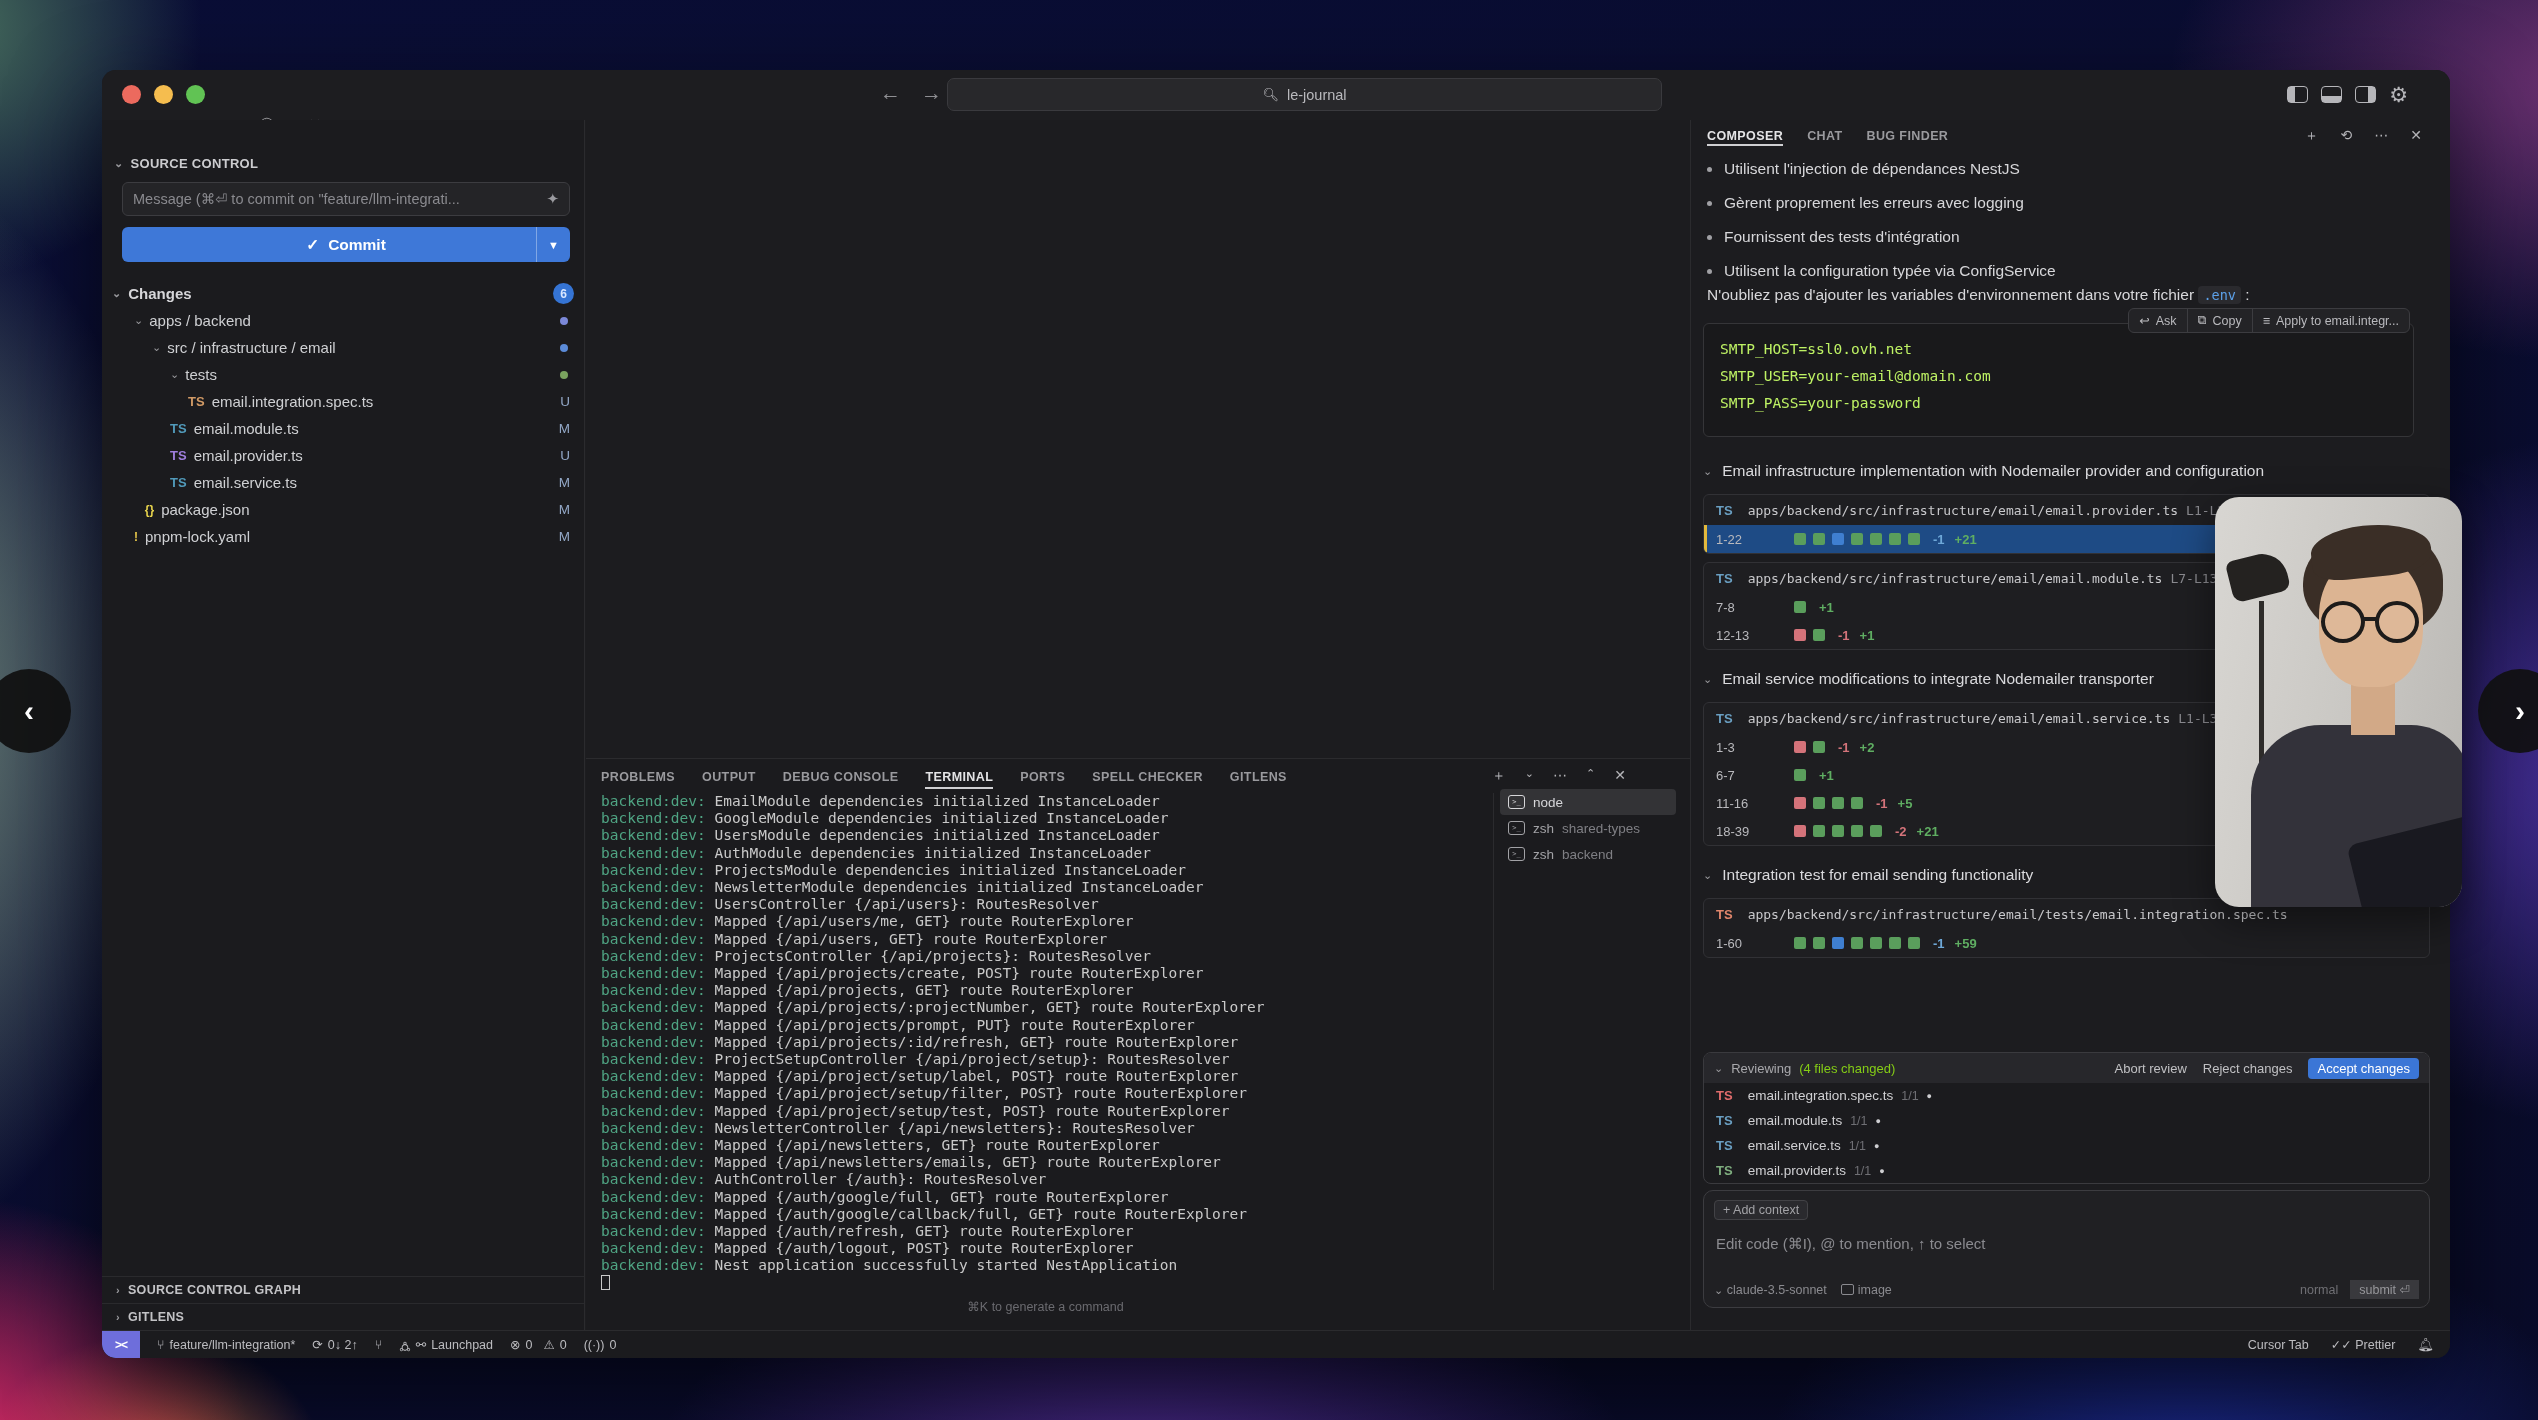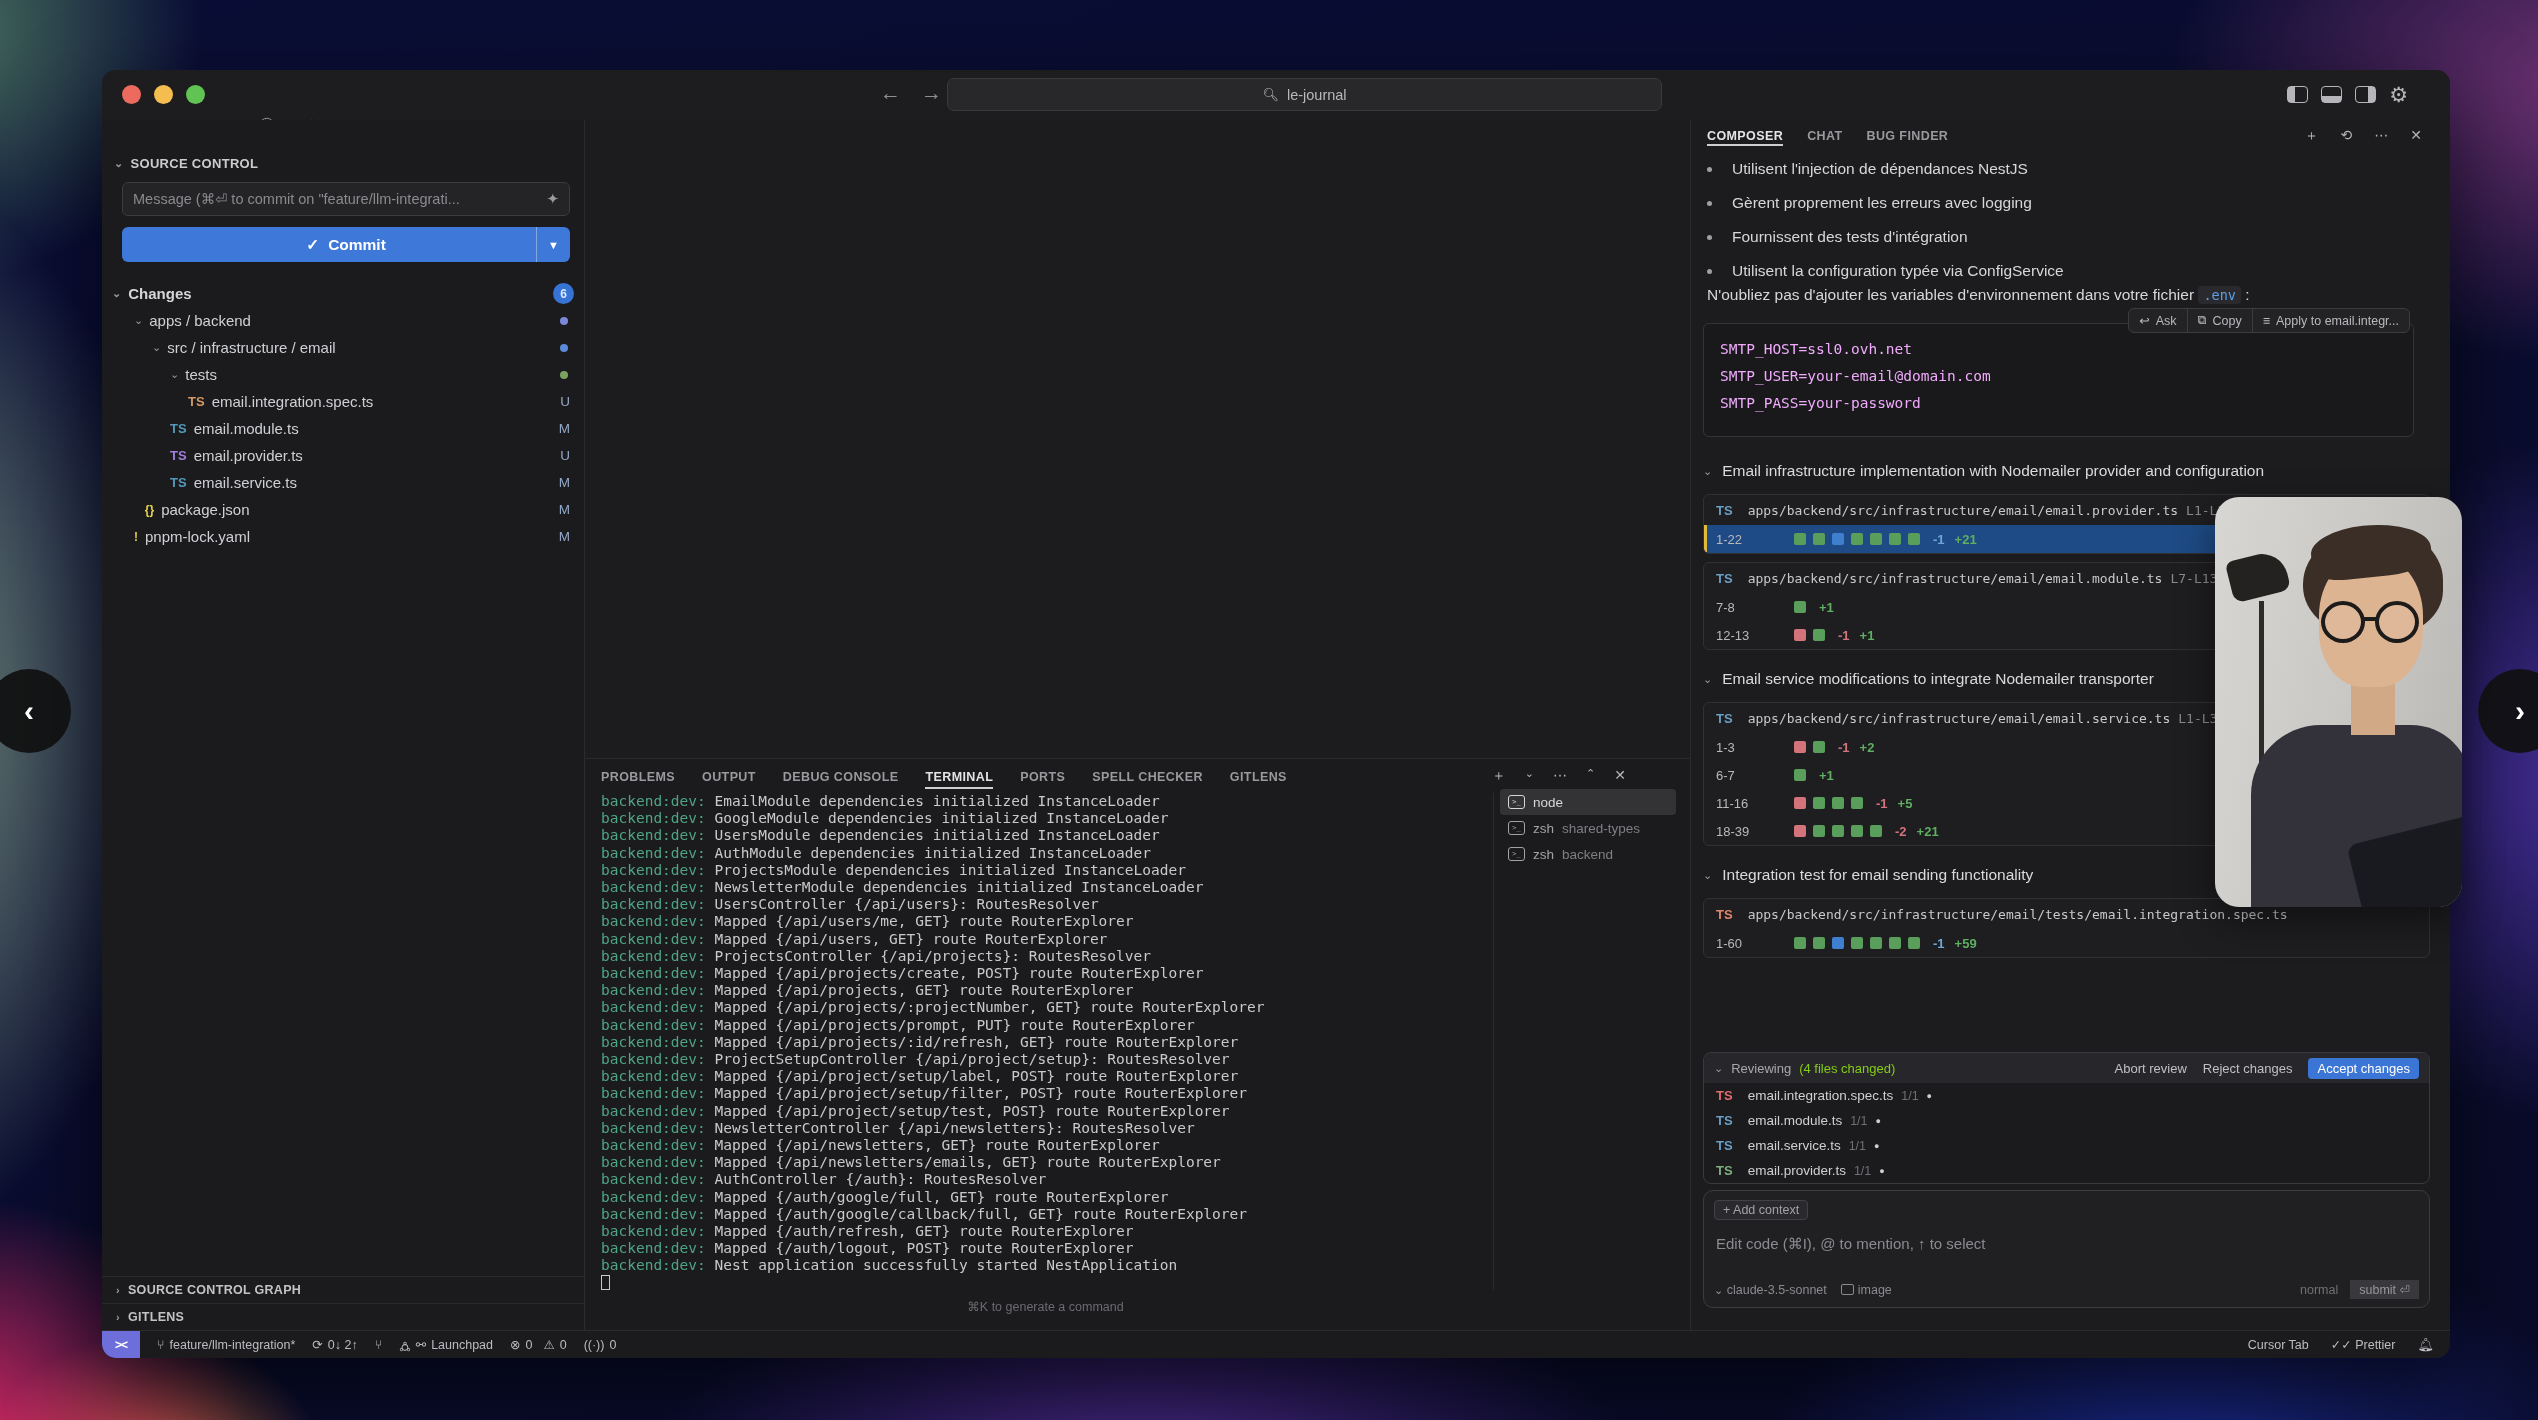--- a/index.html
+++ b/index.html
@@ -96,28 +96,28 @@
   .trm.sel { background:#333336; color:#d6d6d9; }
   .trm .shico { width:17px; height:14px; border:1.4px solid currentColor; border-radius:3px; font-size:7px; display:flex; align-items:center; justify-content:center; font-family:"DejaVu Sans Mono",monospace; }
   .trm .det { color:#7f7f84; }
   .term-hint { position:absolute; left:15px; right:200px; top:540px; text-align:center; color:#6b6b70; font-size:12.5px; }
 
   
   .composer { position:absolute; left:1588px; top:50px; width:760px; bottom:28px; background:#1c1c1f; border-left:1px solid #2b2b2e; }
   .ctabs { position:absolute; left:16px; top:0; height:32px; display:flex; gap:24px; align-items:center; }
   .cacts { position:absolute; right:28px; top:7px; display:flex; gap:22px; color:#b5b5b9; font-size:14px; }
   .bullets { position:absolute; left:16px; top:32px; right:20px; }
-  .bul { display:flex; gap:20px; height:34px; align-items:center; color:#d7d7da; font-size:15.5px; }
+  .bul { display:flex; gap:12px; height:34px; align-items:center; color:#d7d7da; font-size:15.5px; }
   .bul .dot { width:5px; height:5px; border-radius:50%; background:#a0a0a4; }
   .note { position:absolute; left:16px; top:166px; right:16px; color:#d7d7da; font-size:15.5px; }
   .note code { font-family:"DejaVu Sans Mono",monospace; font-size:13.5px; color:#5ca0e8; background:#2a2a2e; border-radius:4px; padding:1px 5px; }
   .code-toolbar { position:absolute; right:40px; top:188px; display:flex; border:1px solid #3c3c40; background:#232326; border-radius:6px; overflow:hidden; z-index:3; }
   .ctb { padding:4px 10px; color:#b9b9bd; font-size:12.5px; display:flex; gap:6px; align-items:center; border-left:1px solid #3c3c40; white-space:nowrap; }
   .ctb:first-child { border-left:none; }
-  .codeblock { position:absolute; left:12px; top:203px; right:36px; height:114px; background:#19191b; border:1px solid #353538; border-radius:6px; padding:12px 16px; font-family:"DejaVu Sans Mono",monospace; font-size:14.5px; line-height:27px; color:#f0abfc; }
+  .codeblock { position:absolute; left:12px; top:203px; right:36px; height:114px; background:#19191b; border:1px solid #353538; border-radius:6px; padding:12px 16px; font-family:"DejaVu Sans Mono",monospace; font-size:14.5px; line-height:27px; color:#bef264; }
   #sections { position:absolute; left:12px; top:336px; right:20px; }
   .sec-h { display:flex; gap:10px; align-items:center; height:30px; margin-top:14px; color:#dadadd; font-size:15.5px; }
   .sec-h:first-child { margin-top:0; }
   .card { background:#1e1e21; border:1px solid #313135; border-radius:6px; margin-top:8px; overflow:hidden; }
   .frow { height:30px; display:flex; align-items:center; gap:8px; padding:0 12px; font-family:"DejaVu Sans Mono",monospace; font-size:13px; color:#c9c9cc; white-space:nowrap; }
   .frow .rng { color:#8a8a8f; }
   .frow .gdot { width:8px; height:8px; border-radius:50%; background:#4fc2a0; }
   .drow { height:28px; display:flex; align-items:center; gap:4px; padding:0 12px; position:relative; }
   .drow .lns { width:74px; color:#b9b9bd; font-size:13px; }
   .drow.sel { background:#1e4b85; }

